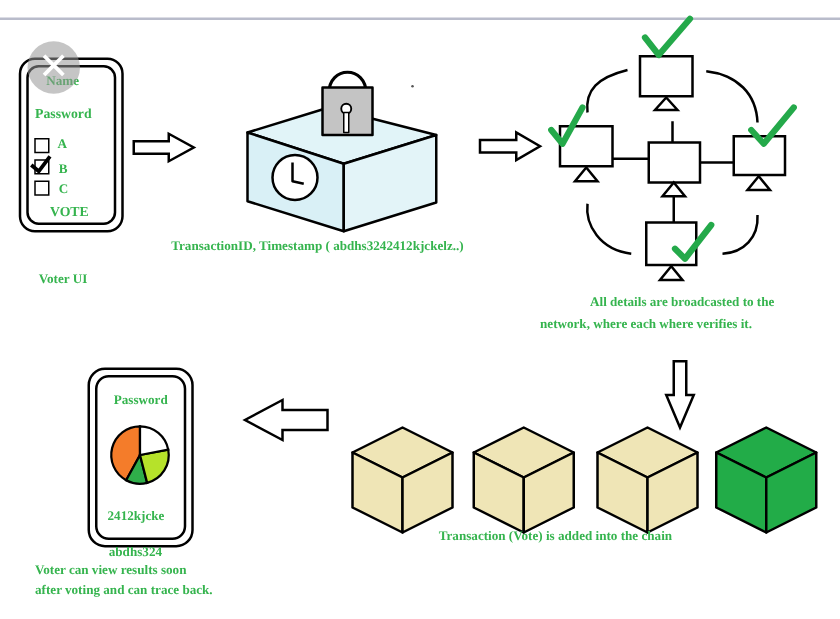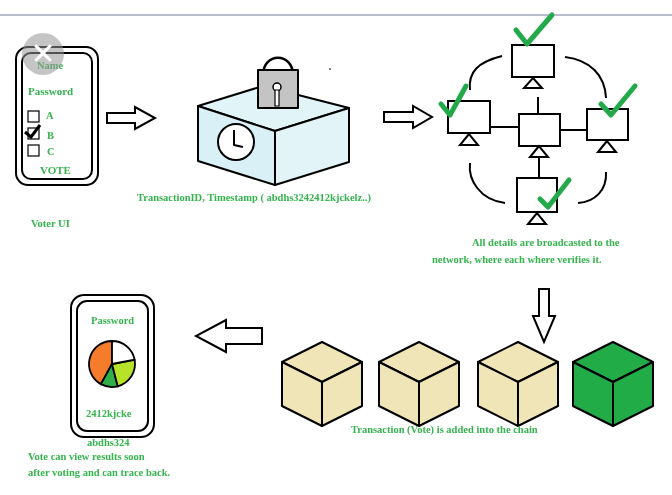--- a/index.html
+++ b/index.html
@@ -138,18 +138,18 @@
 <div class="g t10" style="left:137px;top:192px;">TransactionID, Timestamp ( abdhs3242412kjckelz..)</div>
 
 <div class="g t10" style="left:432px;top:237px;margin-left:40px;">All details are broadcasted to the</div>
 <div class="g t10" style="left:432px;top:254px;">network, where each where verifies it.</div>
 
 <div class="g t10" style="left:351px;top:424px;">Transaction (Vote) is added into the chain</div>
 
 <div class="g t10" style="left:91px;top:315px;">Password</div>
 <div class="g t10" style="left:87px;top:393px;margin-top:44px;">abdhs324</div>
 <div class="g t10" style="left:86px;top:408px;">2412kjcke</div>
-<div class="g t10" style="left:28px;top:451px;">Vote can view results soon</div>
+<div class="g t10" style="left:28px;top:451px;">Voter can view results soon</div>
 <div class="g t10" style="left:28px;top:467px;">after voting and can trace back.</div>
 
 <div class="close-btn">
   <span>✕</span>
 </div>
 
 </body></html>

